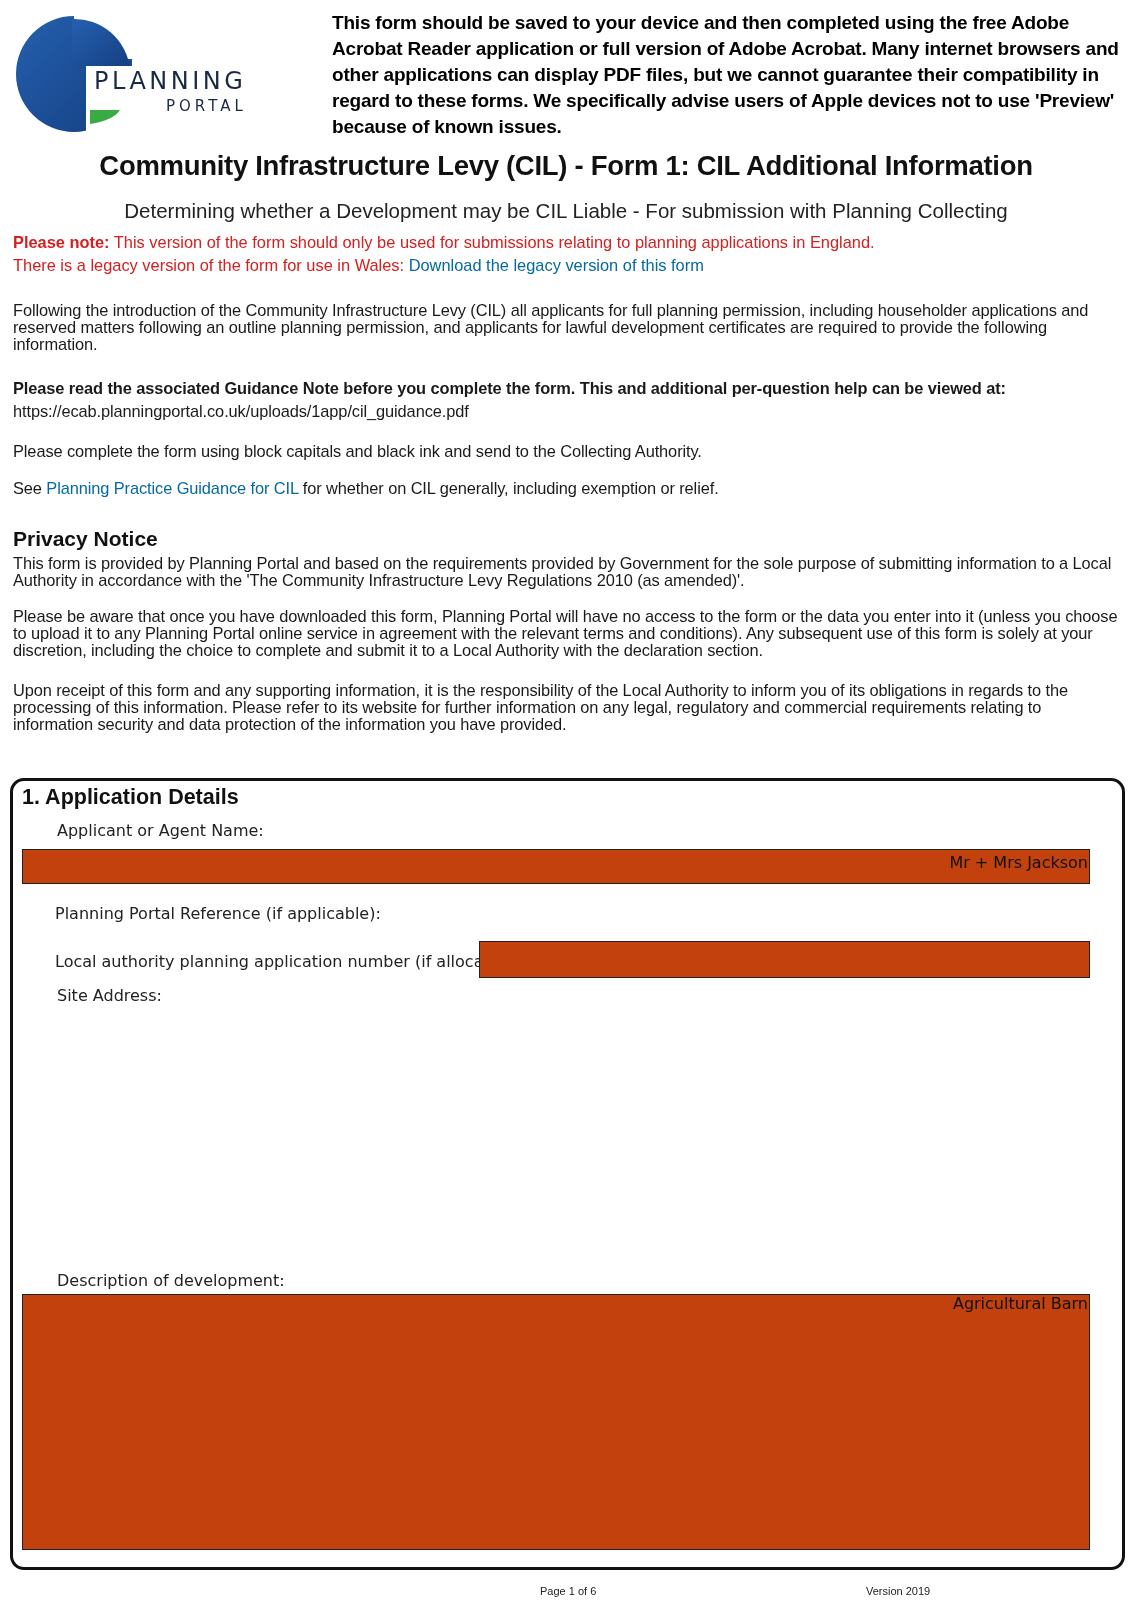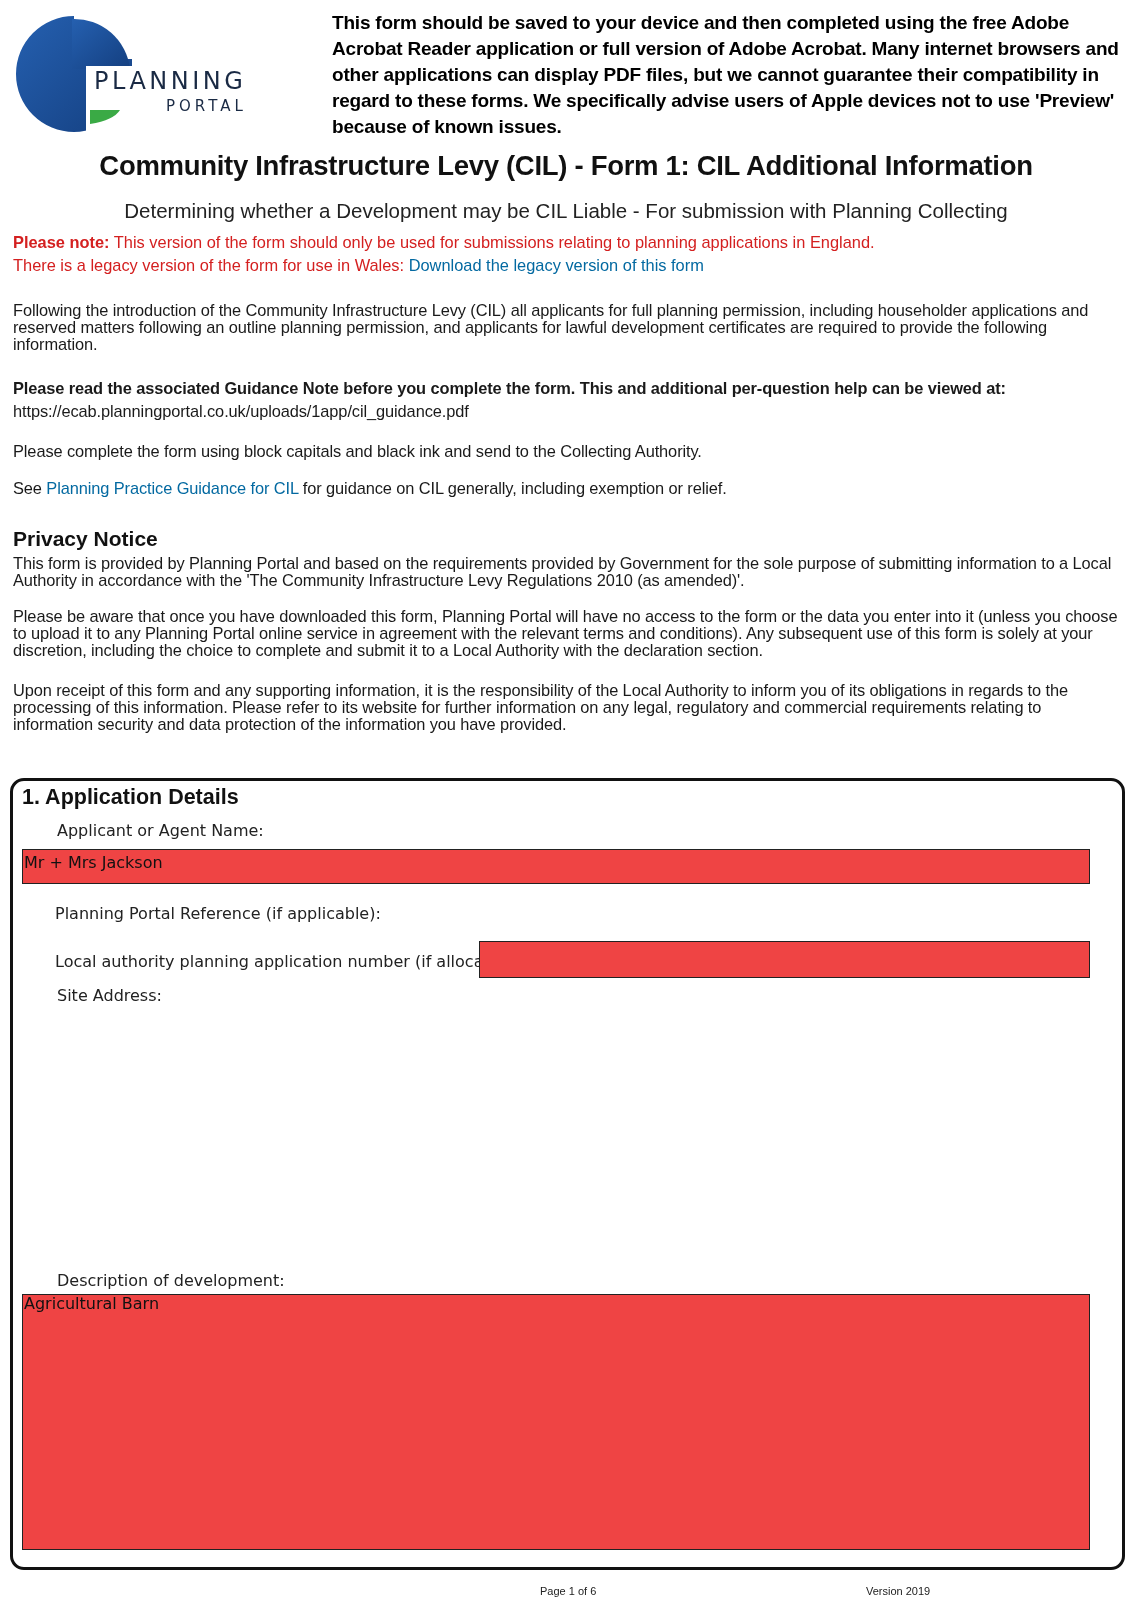--- a/index.html
+++ b/index.html
@@ -38,31 +38,31 @@
     letter-spacing: -0.1px;
   }
   .para.bold { font-weight: bold; }
   .h-privacy {
     position: absolute; left: 13px; top: 527px;
     font-family: "Liberation Sans", sans-serif; font-weight: bold; font-size: 21px; color: #111;
   }
 
   .section {
     position: absolute; left: 10px; top: 778px; width: 1115px; height: 792px;
-    border: 3px solid #111; border-radius: 14px;
+    border: 3px solid #111; border-radius: 14px; text-align: right;
   }
   .section-title {
     position: absolute; left: 9px; top: 4px;
     font-family: "Liberation Sans", sans-serif; font-weight: bold; font-size: 21.5px; color: #111;
   }
   .lbl {
     position: absolute; font-family: "DejaVu Sans", sans-serif; font-size: 16px; color: #222; margin-left: 32px;
   }
   .field {
-    position: absolute; border: 1.5px solid #222; background: #ef4444;
+    position: absolute; border: 1.5px solid #222; background: #c2410c;
     font-family: "DejaVu Sans", sans-serif; font-size: 16px; color: #111;
     padding: 3px 1px; line-height: 20px;
   }
   .field.tall { padding-top: 0; line-height: 18px; }
   .footer-page, .footer-ver {
     position: absolute; top: 1585px;
     font-family: "Liberation Sans", sans-serif; font-size: 11px; color: #222;
   }
 </style>
 </head>
@@ -98,21 +98,21 @@
 </div>
 
 <div class="para" style="top:302px;">Following the introduction of the Community Infrastructure Levy (CIL) all applicants for full planning permission, including householder applications and reserved matters following an outline planning permission, and applicants for lawful development certificates are required to provide the following information.</div>
 
 <div class="para bold" style="top:380px;">Please read the associated Guidance Note before you complete the form. This and additional per-question help can be viewed at:</div>
 <div class="para link" style="top:403px;">https://ecab.planningportal.co.uk/uploads/1app/cil_guidance.pdf</div>
 
 <div class="para" style="top:443px;">Please complete the form using block capitals and black ink and send to the Collecting Authority.</div>
 
 <div class="para" style="top:480px;">
-  <span>See </span><span class="link">Planning Practice Guidance for CIL</span><span> for guidance on CIL generally, including exemption or relief.</span>
+  <span>See </span><span class="link">Planning Practice Guidance for CIL</span><span> for whether on CIL generally, including exemption or relief.</span>
 </div>
 
 <div class="h-privacy">Privacy Notice</div>
 <div class="para" style="top:555px;">This form is provided by Planning Portal and based on the requirements provided by Government for the sole purpose of submitting information to a Local Authority in accordance with the 'The Community Infrastructure Levy Regulations 2010 (as amended)'.</div>
 <div class="para" style="top:608px;">Please be aware that once you have downloaded this form, Planning Portal will have no access to the form or the data you enter into it (unless you choose to upload it to any Planning Portal online service in agreement with the relevant terms and conditions). Any subsequent use of this form is solely at your discretion, including the choice to complete and submit it to a Local Authority with the declaration section.</div>
 <div class="para" style="top:682px;">Upon receipt of this form and any supporting information, it is the responsibility of the Local Authority to inform you of its obligations in regards to the processing of this information. Please refer to its website for further information on any legal, regulatory and commercial requirements relating to information security and data protection of the information you have provided.</div>
 
 <div class="section">
   <div class="section-title">1. Application Details</div>
 

